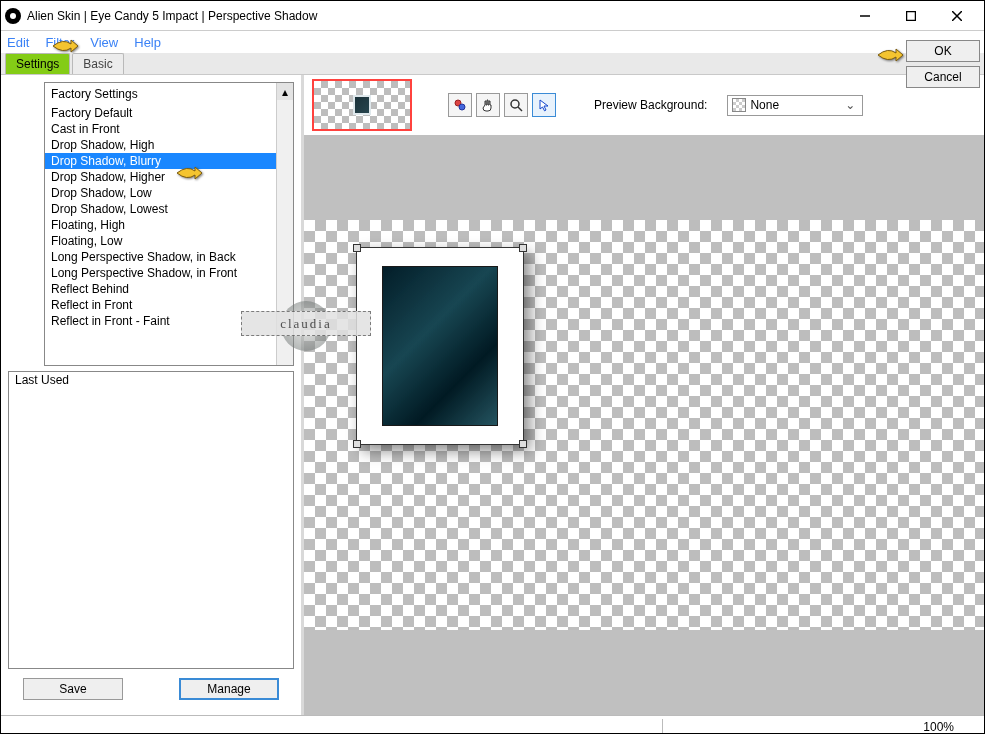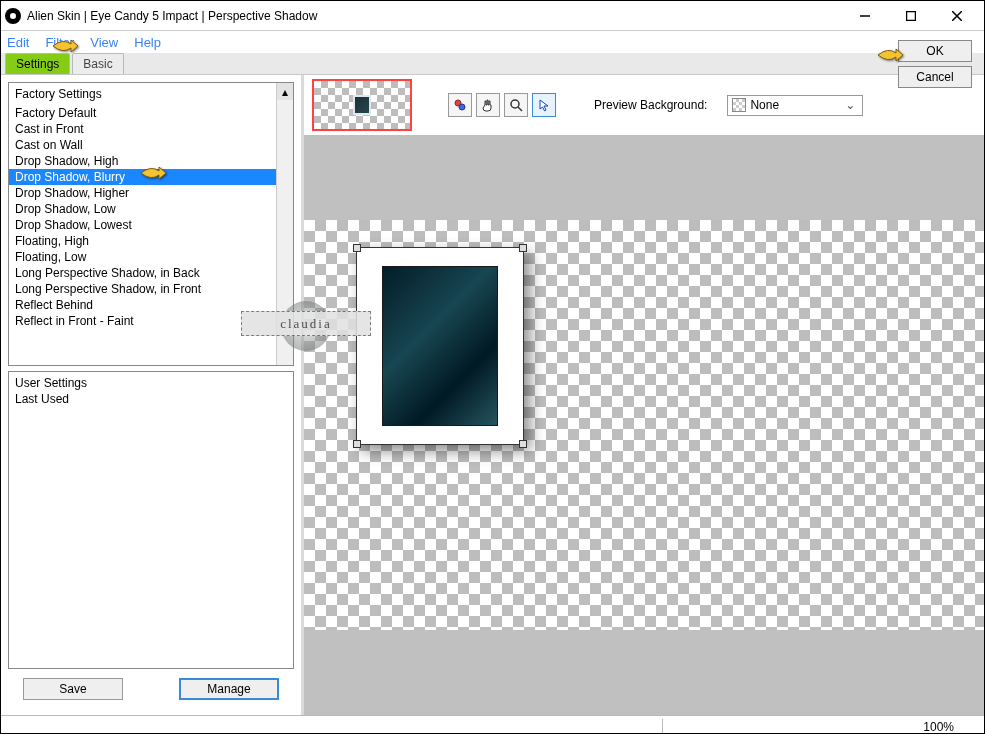--- a/index.html
+++ b/index.html
@@ -11,21 +11,21 @@
   .titlebar .wincontrols { margin-left:auto; display:flex;}
   .winbtn { width:46px; height:30px; display:flex; align-items:center; justify-content:center; }
   .winbtn svg { width:10px; height:10px; stroke:#000; fill:none; stroke-width:1.5;}
   .menubar { height:22px; display:flex; align-items:center; padding:0 6px; gap:16px; position:relative;}
   .menubar .mitem { font-size:13px; color:#3b82f6; cursor:default; position:relative;}
   .tabbar { height:22px; background:#e9e9e9; display:flex; align-items:flex-end; padding:0 4px; border-bottom:1px solid #c9c9c9; position:relative;}
   .tab { padding:3px 10px; background:#84cc16; border:1px solid #b9b9b9; border-bottom:none; font-size:12px; border-top-left-radius:2px; border-top-right-radius:2px; margin-right:2px;}
   .tab.inactive { background:#ececec; color:#444;}
   .body { display:flex; height:640px; }
   .leftpanel { width:300px; padding:7px; display:flex; flex-direction:column; gap:5px;}
-  .listbox { border:1px solid #888; flex:0 0 auto; height:284px; position:relative; overflow:hidden; background:#fff;}
+  .listbox { border:1px solid #888; flex:0 0 auto; height:284px; position:relative; overflow:hidden; background:#fff;margin-left:36px;}
   .listbox .header { padding:4px 6px; font-weight:normal; color:#000; border-bottom:0;}
   .listbox .items { }
   .listbox .item { padding:1px 6px; font-size:12px; white-space:nowrap; cursor:default;}
   .listbox .item.selected { background:#1a87ff; color:#fff;}
   .listbox .scroll { position:absolute; right:0; top:0; bottom:0; width:17px; background:#f0f0f0; border-left:1px solid #ccc;}
   .listbox .scroll .arrow { height:17px; background:#e3e3e3; display:flex; align-items:center; justify-content:center;}
   .listbox2 { border:1px solid #888; flex:1; background:#fff;}
   .listbox2 .item { padding:1px 6px; font-size:12px;}
   .btnrow { display:flex; gap:56px; justify-content:center; padding:4px 0 8px;}
   .winbutton { width:100px; height:22px; background:#efefef; border:1px solid #999; font-size:12px; display:flex; align-items:center; justify-content:center; cursor:default;}
@@ -35,21 +35,21 @@
   .toprow { height:60px; display:flex; align-items:center; padding:4px 8px; gap:20px; position:relative;}
   .thumb { width:100px; height:52px; border:2px solid #ff423e; background:repeating-conic-gradient(#bdbdbd 0% 25%, #fff 0% 50%) 0 0/14px 14px; display:flex; align-items:center; justify-content:center; margin-right:8px;}
   .thumb .mini { width:18px; height:20px; border:2px solid #dfe8ec; background:linear-gradient(135deg,#1b3139,#27454e);}
   .toolicons { display:flex; gap:4px; margin-left:8px;}
   .tooliconbtn { width:24px; height:24px; border:1px solid #999; background:#f5f5f5; display:flex; align-items:center; justify-content:center;}
   .tooliconbtn.active { border:1px solid #3a8bd6; background:#e8f2fc;}
   .pbg-label { margin-left:18px; font-size:12px;}
   .pbg-select { width:136px; height:21px; border:1px solid #999; display:flex; align-items:center; padding:0 4px; gap:4px; background:#fff;}
   .pbg-select .sw { width:14px; height:14px; border:1px solid #888; background:repeating-conic-gradient(#ccc 0% 25%, #fff 0% 50%) 0 0/6px 6px;}
   .pbg-select .dd { margin-left:auto; width:16px; text-align:center; color:#555;}
-  .okcol { position:absolute; right:12px; top:2px; display:flex; flex-direction:column; gap:4px;margin-left:28px;}
+  .okcol { position:absolute; right:4px; top:2px; display:flex; flex-direction:column; gap:4px;margin-left:28px;}
   .okbtn { width:74px; height:22px; border:1px solid #888; background:#efefef; display:flex; align-items:center; justify-content:center;}
   .preview { flex:1; position:relative; background:#c0c0c0; overflow:hidden;}
   .checker { position:absolute; left:0; right:0; top:85px; height:410px; background:repeating-conic-gradient(#bdbdbd 0% 25%, #fff 0% 50%) 0 0/22px 22px;}
   .figure { position:absolute; left:52px; top:112px; width:168px; height:198px; background:#fff; border:1px solid #333; box-shadow:6px 6px 14px rgba(0,0,0,0.45); display:flex; align-items:center; justify-content:center;}
   .figure .inner { width:116px; height:160px; background:linear-gradient(135deg,#0e2630,#214b56 40%,#0c232b 70%,#2d5863); border:1px solid #222; filter:contrast(1.1);}
   .handle { position:absolute; width:8px; height:8px; background:#dedede; border:1px solid #333;}
   .statusbar { height:22px; border-top:1px solid #bbb; display:flex; align-items:center; justify-content:flex-end; padding:0 30px; font-size:12px; background:#fff;}
   .statusbar .sep { width:1px; height:16px; background:#bbb; margin:0 260px 0 0;}
   .pointer-hand { position:absolute; width:26px; height:18px; pointer-events:none;}
   .pointer-hand svg { width:28px; height:20px; filter:drop-shadow(1px 1px 1px rgba(0,0,0,.5));}
@@ -109,44 +109,43 @@
 </div>
 
 <div class="body">
 
   <div class="leftpanel">
     <div class="listbox">
       <div class="header">Factory Settings</div>
       <div class="items" id="factory-items">
           <div class="item">Factory Default</div>
           <div class="item">Cast in Front</div>
-          <div class="item">Cast on Wall</div>
           <div class="item">Drop Shadow, High</div>
           <div class="item selected">Drop Shadow, Blurry</div>
           <div class="item">Drop Shadow, Higher</div>
           <div class="item">Drop Shadow, Low</div>
           <div class="item">Drop Shadow, Lowest</div>
           <div class="item">Floating, High</div>
           <div class="item">Floating, Low</div>
           <div class="item">Long Perspective Shadow, in Back</div>
           <div class="item">Long Perspective Shadow, in Front</div>
           <div class="item">Reflect Behind</div>
+          <div class="item">Reflect in Front</div>
           <div class="item">Reflect in Front - Faint</div>
         </div>
       <div class="scroll">
         <div class="arrow">▴</div>
       </div>
       <div class="pointer-hand" style="left:130px; top:80px;">
         <svg viewBox="0 0 28 20">
             <path d="M2 10 Q12 2 20 8 L20 4 L27 10 L20 16 L20 12 Q12 18 2 10 Z" fill="#f4c430" stroke="#7a5b10" stroke-width="1"></path>
           </svg>
       </div>
     </div>
     <div class="listbox2">
-      <div class="item" style="padding-top:4px;">User Settings</div>
       <div class="item">Last Used</div>
     </div>
     <div class="btnrow">
       <div class="winbutton">Save</div>
       <div class="winbutton default">Manage</div>
     </div>
   </div>
 
   <div class="vsep"></div>
 

